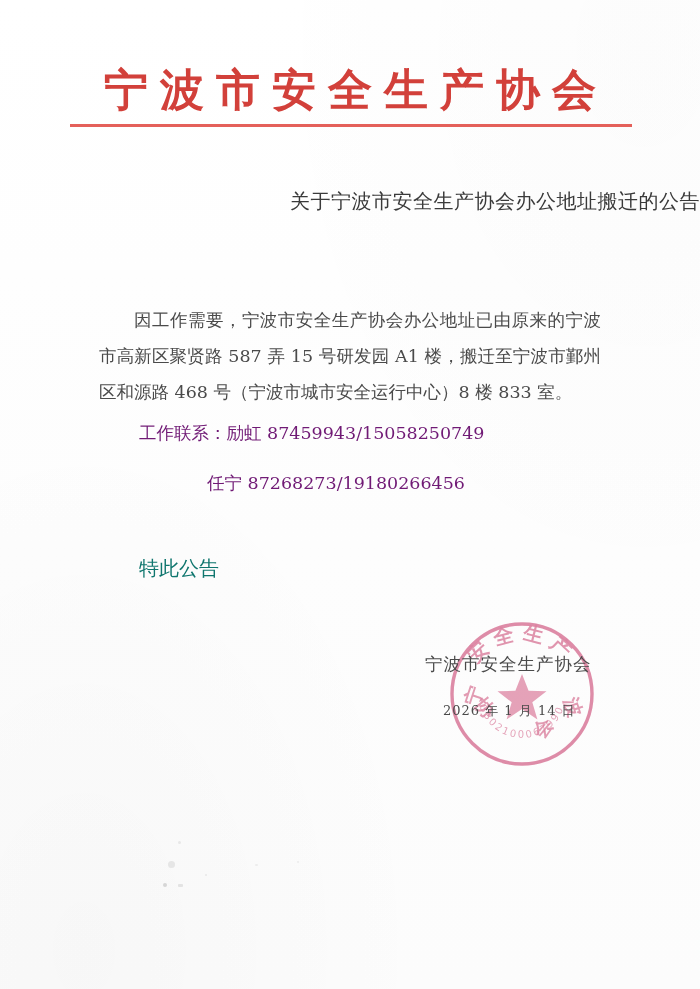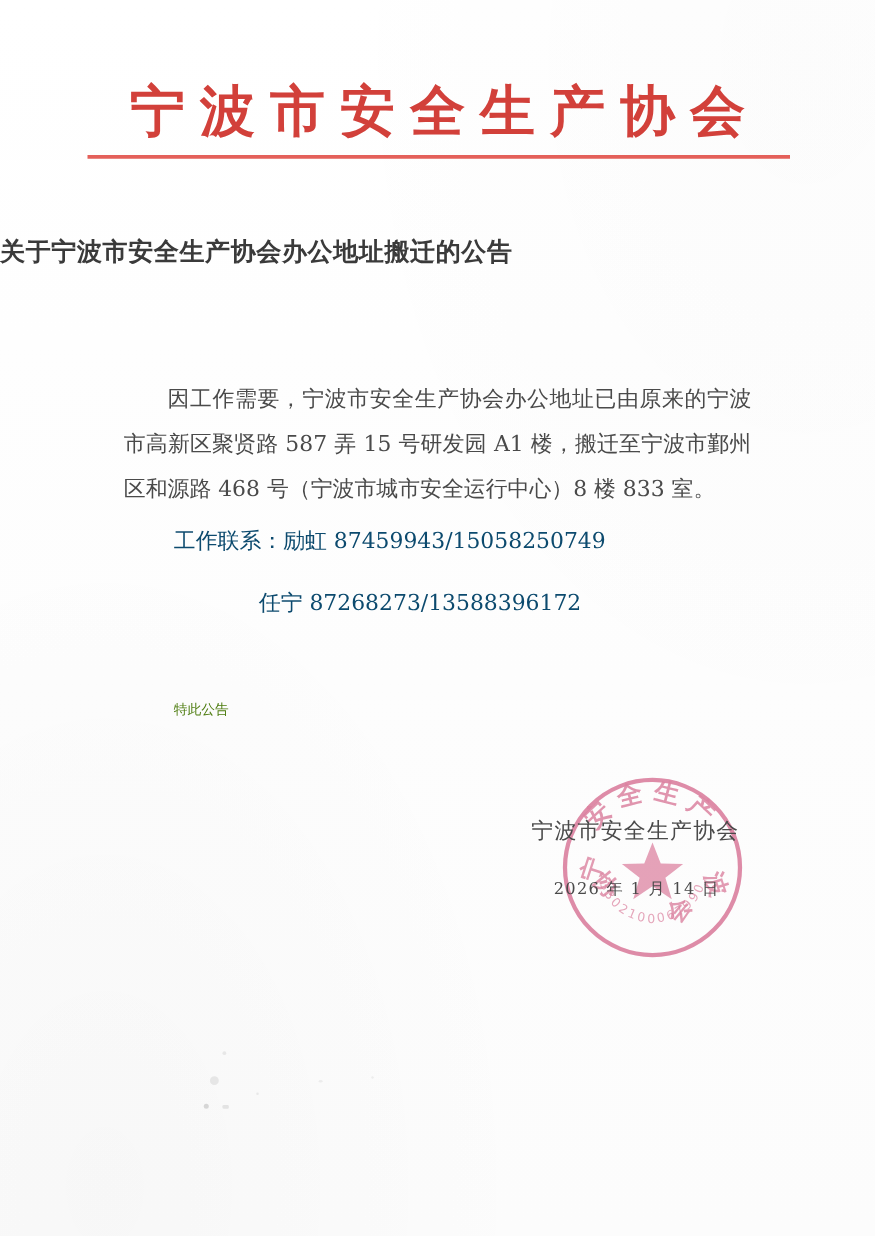--- a/index.html
+++ b/index.html
@@ -53,23 +53,23 @@
     height: 3px;
     background: #e4605a;
   }
 
   
   .doc-title {
     position: absolute;
     top: 186px;
     left: 0;
     width: 700px;
-    text-align: left;
+    text-align: right;
     font-size: 20px;
-    font-weight: 700;
+    font-weight: 400;
     color: #3a3a3a;
     letter-spacing: 0.5px;
     line-height: 30px;
     white-space: nowrap;
   }
 
   
   .body-block {
     position: absolute;
     top: 286px;
@@ -87,37 +87,37 @@
   }
 
   
   .contacts {
     position: absolute;
     top: 408px;
     left: 83px;
     width: 534px;
     font-size: 17.5px;
     line-height: 50px;
-    color: #0c4a6e;
+    color: #701a75;
   }
   .contact-line {
     margin: 0;
     white-space: nowrap;
   }
   .contact-line.lead   { padding-left: 56px; }
   .contact-line.indent { padding-left: 124px; }
 
   .closing {
     position: absolute;
     top: 552px;
     left: 83px;
     padding-left: 56px;
-    font-size: 11px;
+    font-size: 20px;
     line-height: 32px;
-    color: #4d7c0f;
+    color: #0f766e;
     white-space: nowrap;
   }
 
   
   .sign-block {
     position: absolute;
     top: 652px;
     left: 0;
     width: 700px;
     z-index: 3;
@@ -174,21 +174,21 @@
   <div class="letterhead-rule"></div>
 
   <div class="doc-title">关于宁波市安全生产协会办公地址搬迁的公告</div>
 
   <div class="body-block">
     <p class="body-para">因工作需要，宁波市安全生产协会办公地址已由原来的宁波市高新区聚贤路 587 弄 15 号研发园 A1 楼，搬迁至宁波市鄞州区和源路 468 号（宁波市城市安全运行中心）8 楼 833 室。</p>
   </div>
 
   <div class="contacts">
     <p class="contact-line lead">工作联系：励虹  87459943/15058250749</p>
-    <p class="contact-line indent">任宁  87268273/13588396172</p>
+    <p class="contact-line indent">任宁  87268273/19180266456</p>
   </div>
 
   <div class="closing">特此公告</div>
 
   <div class="seal">
     <svg width="152" height="152" viewBox="0 0 152 152" xmlns="http://www.w3.org/2000/svg">
       <defs>
         <path id="arcTop" d="M 22,76 A 54,54 0 0 1 130,76"></path>
         <path id="arcBottom" d="M 32,76 A 44,44 0 0 0 120,76"></path>
       </defs>

